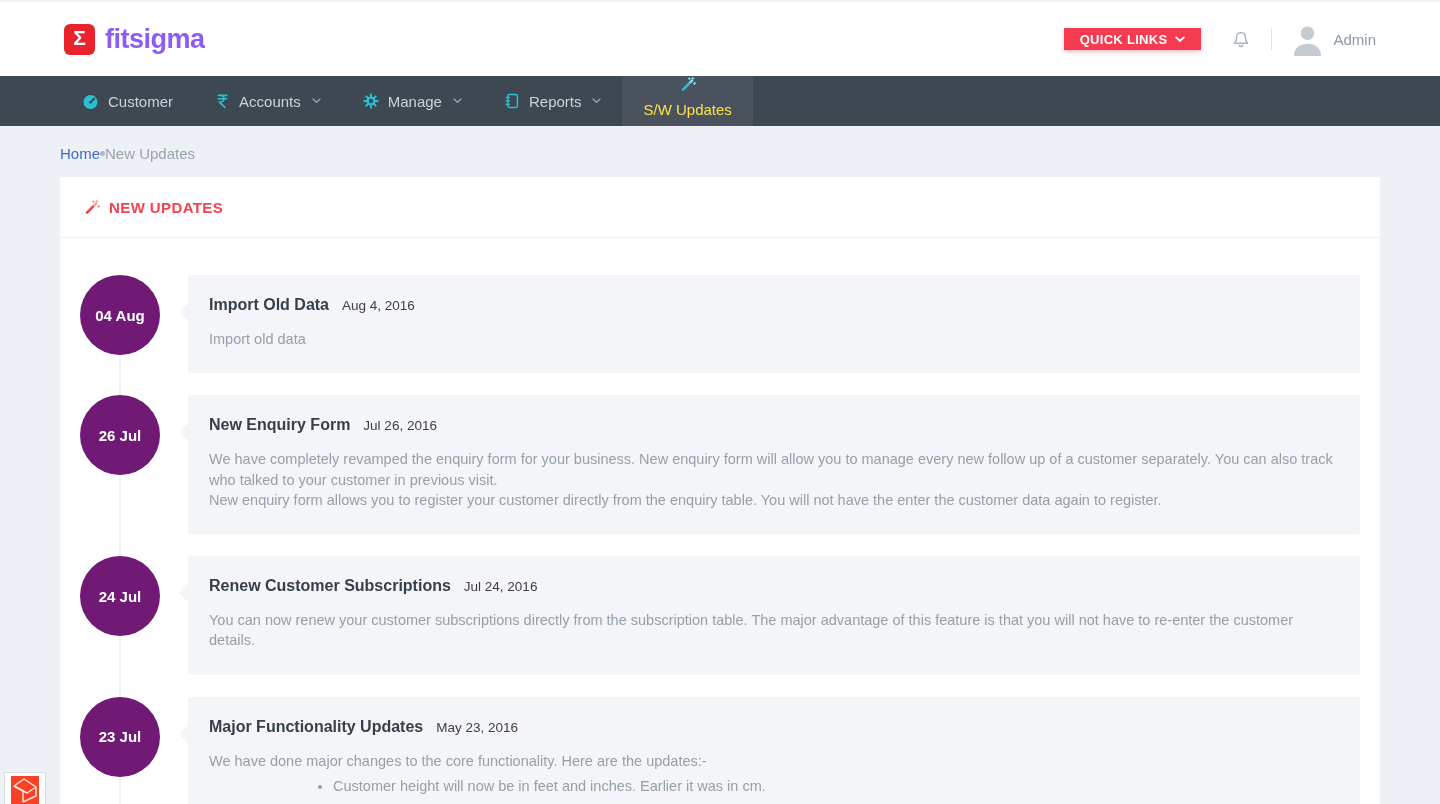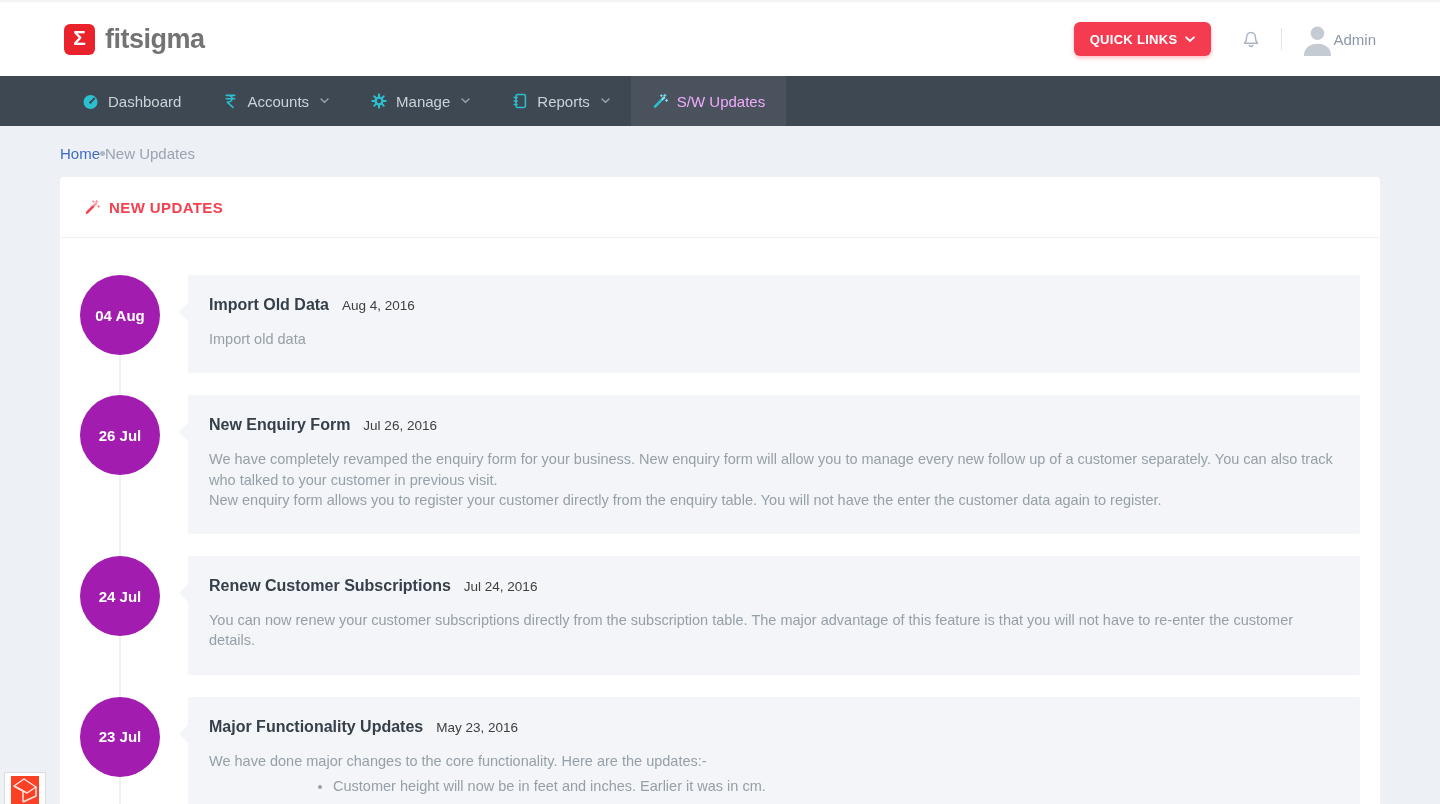--- a/index.html
+++ b/index.html
@@ -6,62 +6,62 @@
   html,body { width:1440px; height:804px; overflow:hidden; background:#edf0f5;
               font-family:"Liberation Sans","DejaVu Sans",sans-serif; }
 
   
   .topbar { height:76px; background:#ffffff; display:flex; align-items:center;
             justify-content:space-between; padding:0 64px; border-top:2px solid #f2f4f6; }
   .brand { display:flex; align-items:center; gap:10px; }
   .brand-mark { width:31px; height:31px; background:#e9222c; border-radius:6px;
                 color:#fff; font-weight:bold; font-size:21px; display:flex;
                 align-items:center; justify-content:center; padding-bottom:2px; }
-  .brand-name { font-size:27px; font-weight:600; color:#737373; letter-spacing:-0.5px; }
+  .brand-name { font-size:27px; font-weight:600; color:#8b5cf6; letter-spacing:-0.5px; }
 
   .topbar-right { display:flex; align-items:center; }
-  .quick-links-btn { background:#f53b50; color:#fff; border:none; border-radius:6px;
+  .quick-links-btn { background:#f53b50; color:#fff; border:none; border-radius:0;
                      font-size:13px; font-weight:bold; letter-spacing:.3px;
-                     padding:0 16px; height:34px; display:flex; align-items:center; gap:8px;
+                     padding:0 16px; height:22px; display:flex; align-items:center; gap:8px;
                      cursor:pointer; box-shadow:0 2px 4px rgba(245,59,80,.35);
                      font-family:inherit; }
   .bell-wrap { margin-left:30px; display:flex; align-items:center; }
   .top-divider { width:1px; height:22px; background:#dfe4e9; margin:0 20px; }
-  .user-wrap { display:flex; align-items:center; }
+  .user-wrap { display:flex; align-items:center; gap:10px; }
   .avatar { width:31px; height:33px; overflow:hidden; display:block; }
   .user-name { font-size:15px; color:#8a98a8; }
 
   
   .navbar { height:50px; background:#3e4852; display:flex; align-items:stretch;
             padding-left:61px; }
   .nav-item { display:flex; align-items:center; gap:9px; padding:0 21px;
               font-size:15px; color:#ccd2d8; text-decoration:none; cursor:pointer; }
   .nav-item .nav-caret { margin-left:2px; color:#9aa4ad; }
-  .nav-item.active { background:#4a535d; color:#f0abfc; }
+  .nav-item.active { background:#4a535d; color:#fde047;flex-direction:column; }
   .nav-icon { display:flex; align-items:center; }
 
   
   .breadcrumb { display:flex; align-items:center; padding:19px 16px 15px 60px;
                 font-size:15px; }
   .crumb-home { color:#3f6bc7; text-decoration:none; cursor:pointer; }
   .crumb-dot { width:5px; height:5px; border-radius:50%; background:#aeb9c4; }
   .crumb-current { color:#99a4b0; }
 
   
   .card { margin:0 60px; background:#ffffff; border-radius:3px; min-height:640px; }
   .card-header { height:61px; display:flex; align-items:center; gap:9px;
                  padding:0 24px; border-bottom:1px solid #eef0f3; }
   .card-title { color:#f4414f; font-size:15px; font-weight:bold; letter-spacing:.4px; }
 
   
   .timeline { position:relative; padding:37px 20px 0 20px; }
   .timeline-line { position:absolute; left:59px; top:77px; bottom:0; width:2px;
                    background:#edf0f5; }
   .t-entry { position:relative; display:flex; align-items:flex-start; margin-bottom:22px; }
-  .t-badge { flex:0 0 80px; height:80px; border-radius:50%; background:#a21caf;
+  .t-badge { flex:0 0 80px; height:80px; border-radius:50%; background:#701a75;
              color:#fff; font-size:15px; font-weight:bold; display:flex;
              align-items:center; justify-content:center; z-index:2; cursor:default; }
   .t-panel { flex:1; margin-left:28px; background:#f3f5f8; border-radius:2px;
              padding:21px 24px 24px 21px; position:relative; }
   .t-panel::before { content:""; position:absolute; left:-9px; top:28px;
                      border-top:9px solid transparent; border-bottom:9px solid transparent;
                      border-right:9px solid #f3f5f8; }
   .t-head { display:flex; align-items:baseline; gap:13px; margin-bottom:15px; }
   .t-title { font-size:16px; font-weight:bold; color:#36404a; }
   .t-date { font-size:13.5px; color:#404040; }
@@ -116,21 +116,21 @@
 <nav class="navbar">
 
   <a class="nav-item">
     <span class="nav-icon">
       <svg width="17" height="17" viewBox="0 0 16 16">
         <circle cx="8" cy="8.5" r="6.6" fill="#2bc0d0"></circle>
         <line x1="8" y1="8.8" x2="11.6" y2="5.2" stroke="#3e4852" stroke-width="1.8" stroke-linecap="round"></line>
         <circle cx="8" cy="8.8" r="1.2" fill="#3e4852"></circle>
       </svg>
     </span>
-    <span>Dashboard</span>
+    <span>Customer</span>
   </a>
 
   <a class="nav-item">
     <span class="nav-icon">
       <svg width="15" height="16" viewBox="0 0 16 16">
         <g stroke="#2bc0d0" stroke-width="1.7" fill="none" stroke-linecap="round" stroke-linejoin="round">
           <path d="M3.5 2h9M3.5 5.6h9M5.8 2c5.4 0 5.4 7.2-1.2 7.2l6 5.6"></path>
         </g>
       </svg>
     </span>

